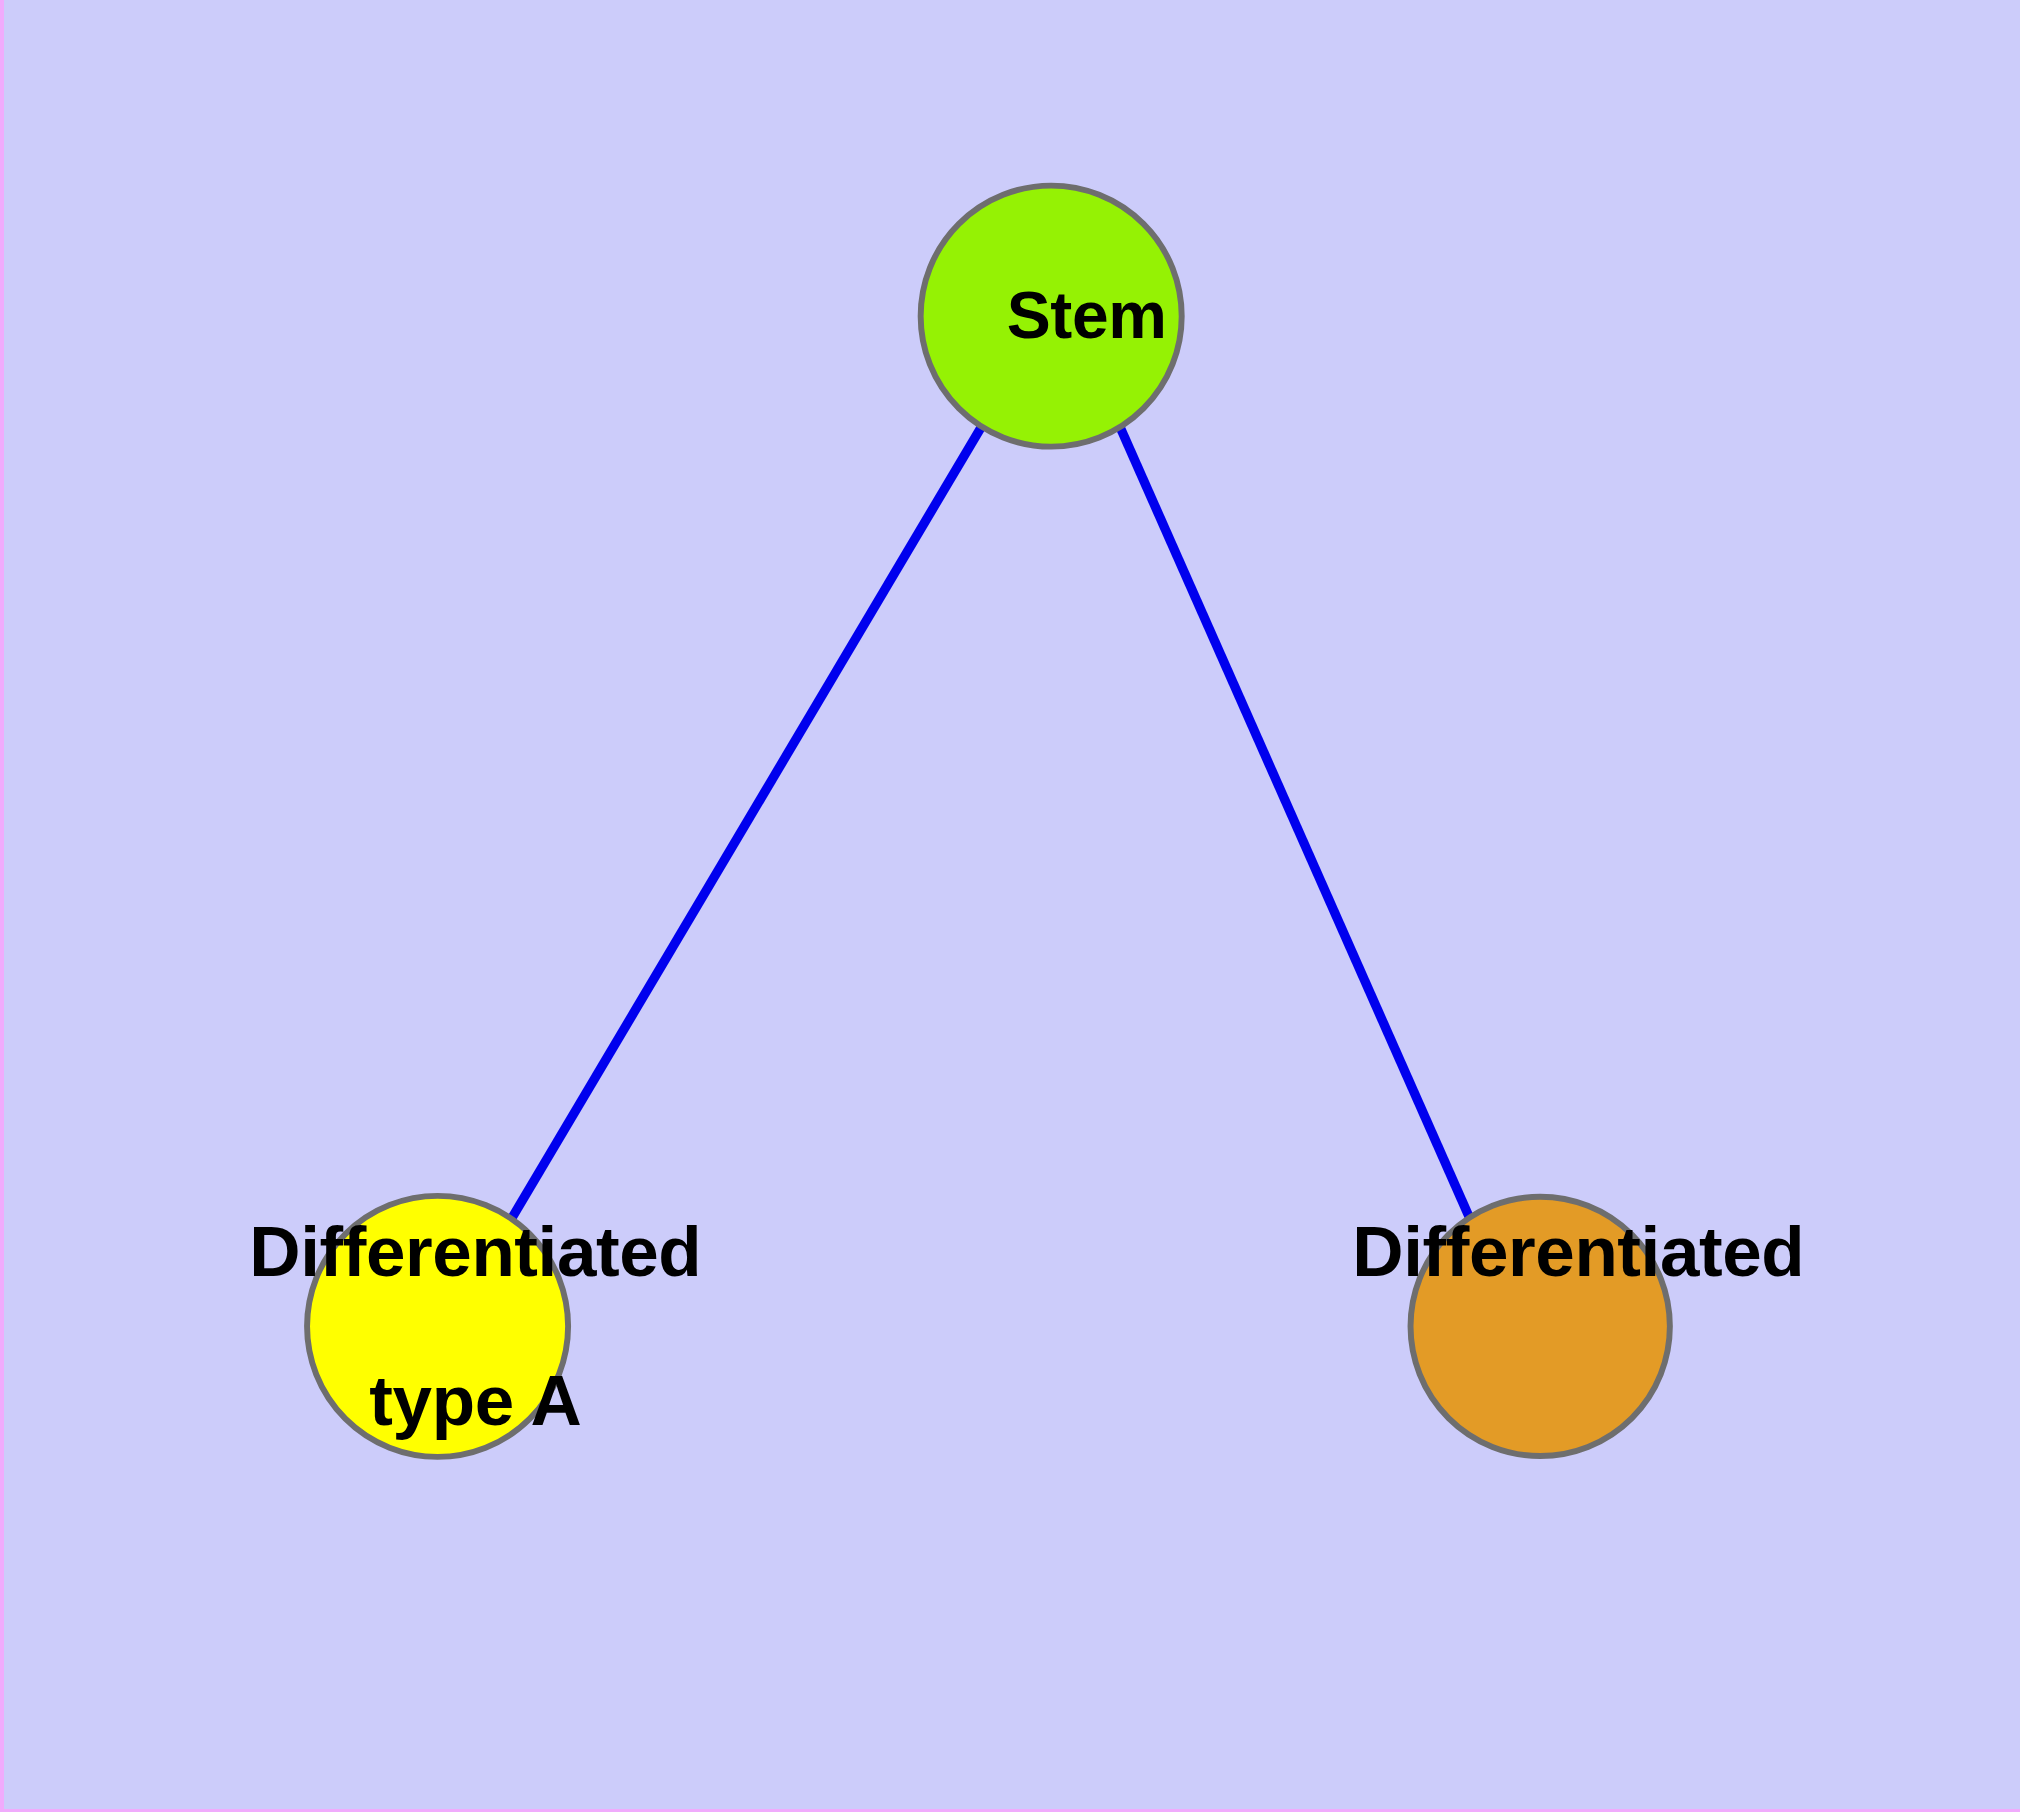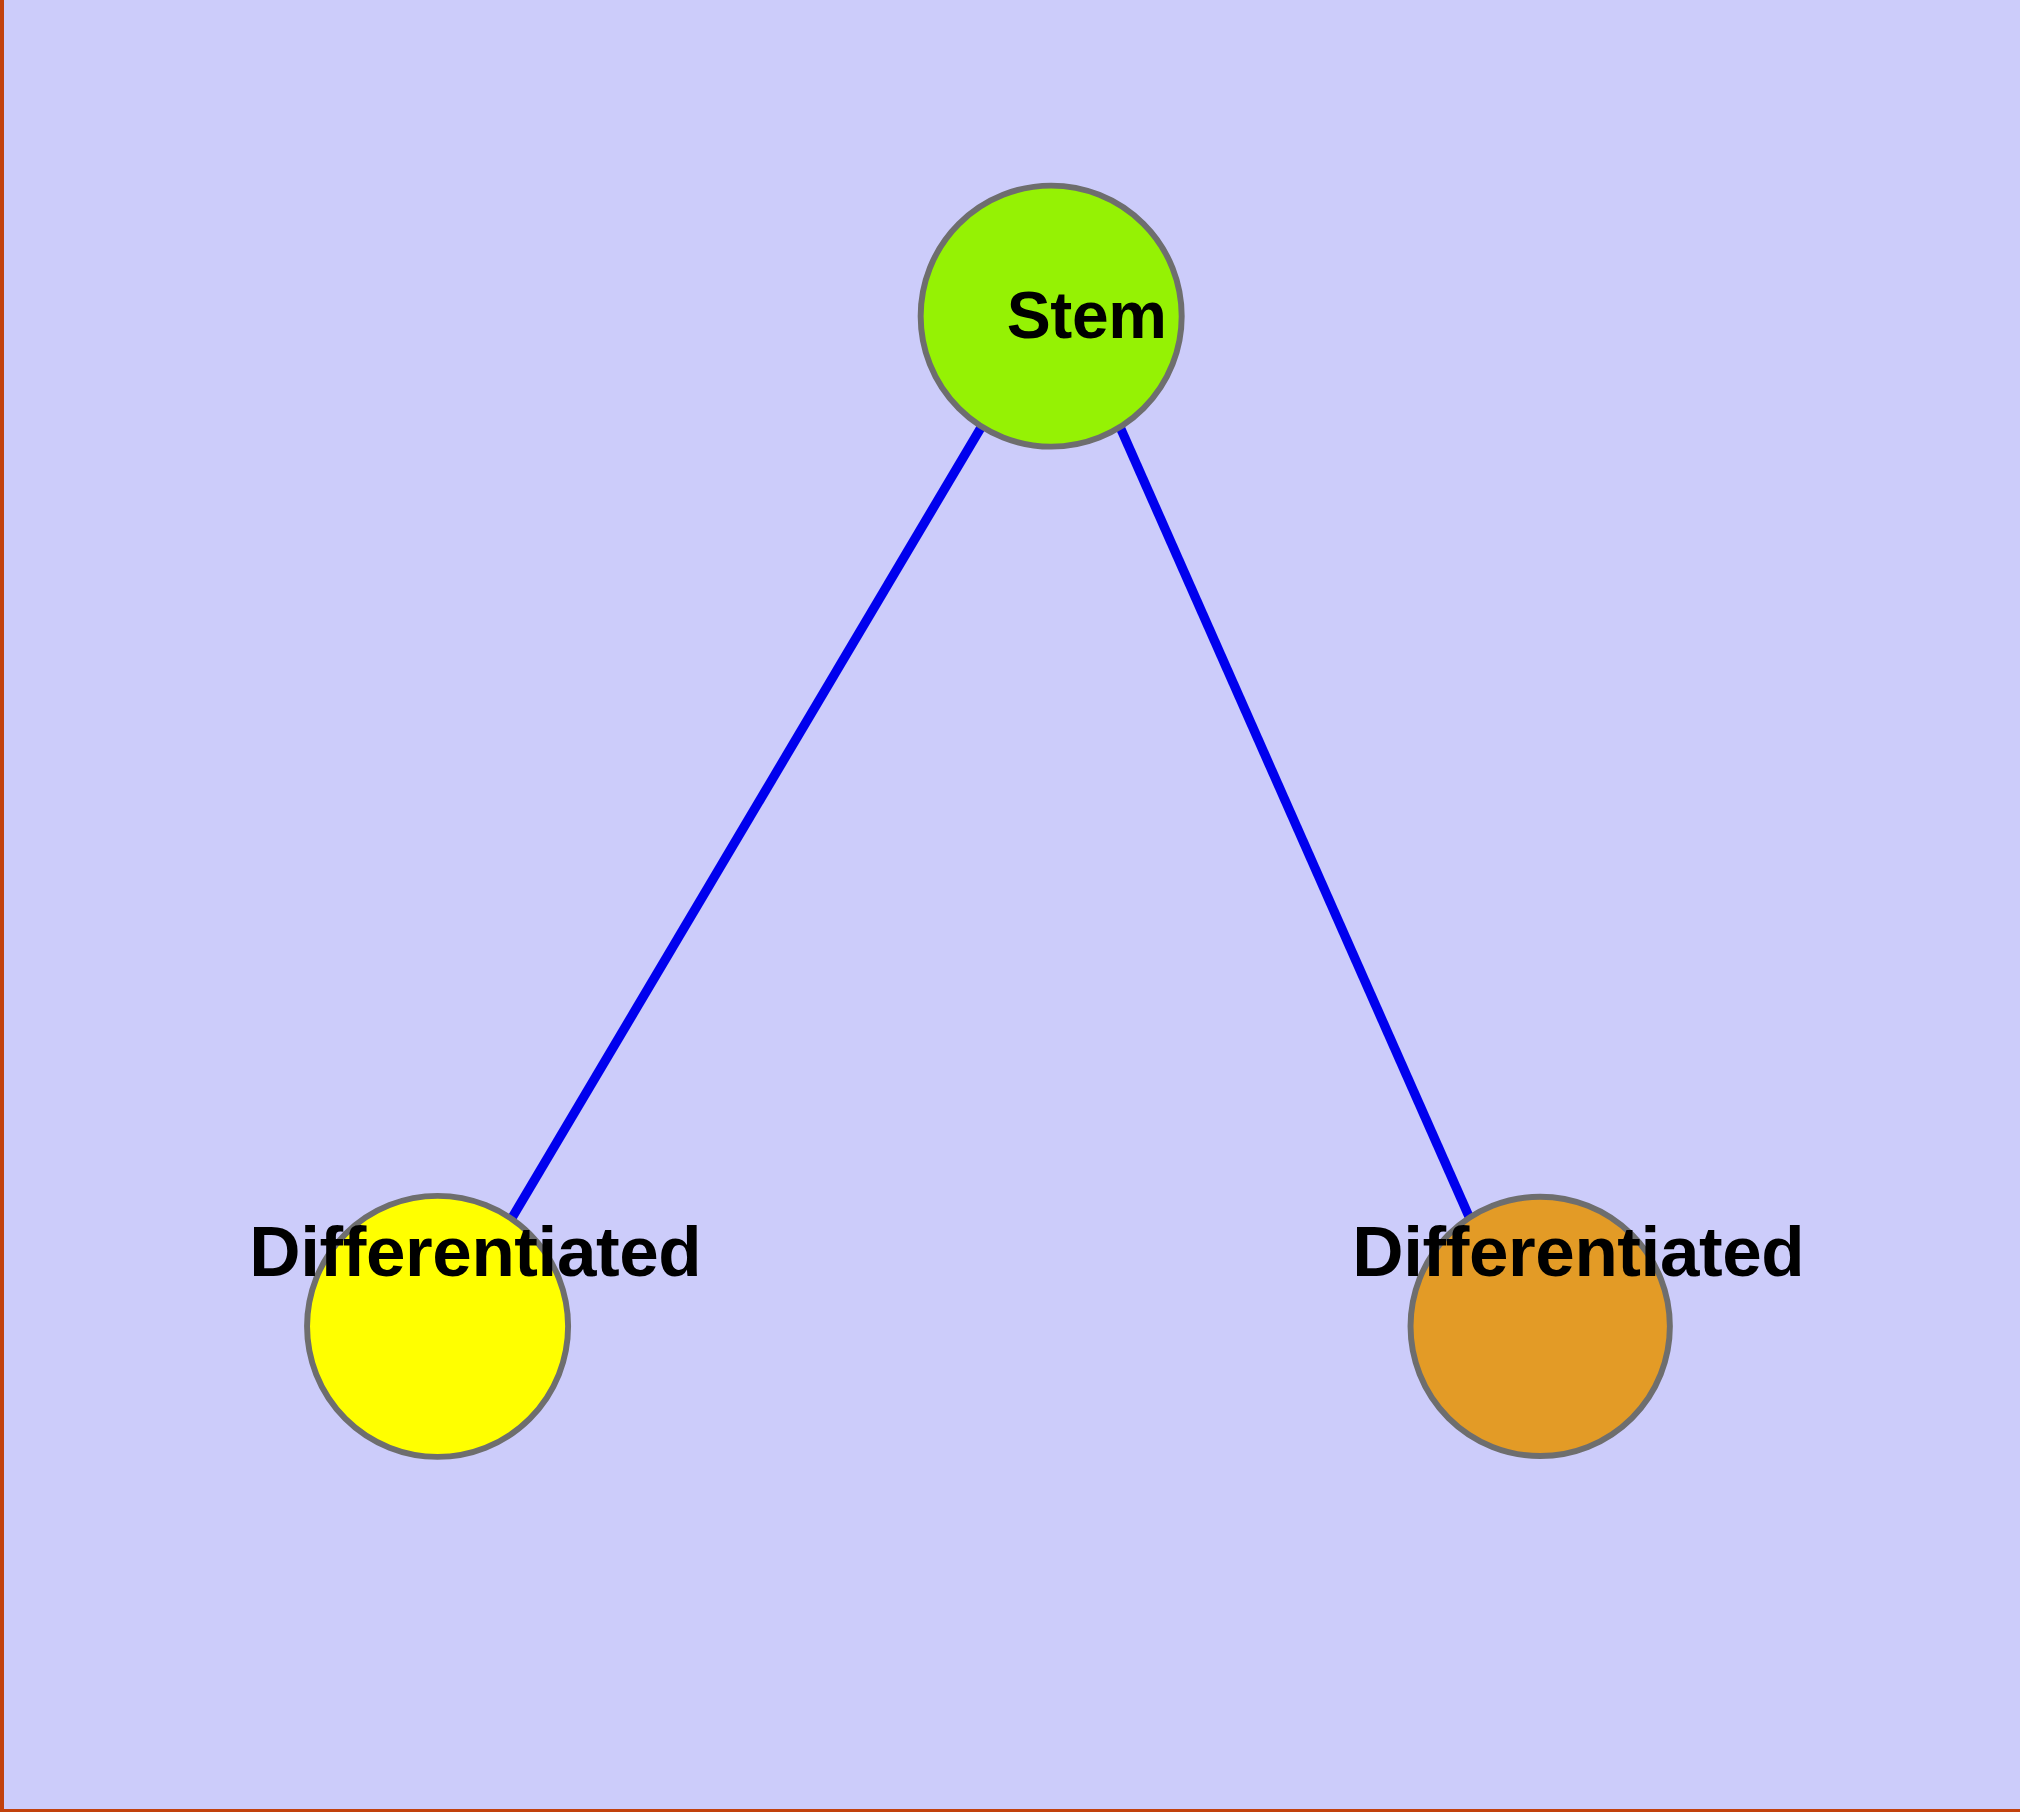--- a/index.html
+++ b/index.html
@@ -44,21 +44,21 @@
   .label-stem {
     font-size: 66px;
   }
   .label-leaf {
     font-size: 71px;
   }
 </style>
 </head>
 <body>
 
-<div id="canvas" style="background: #c2410c;">
+<div id="canvas" style="background: #f0abfc;">
 
   <div id="plot-bg" style="background: rgb(204, 204, 250);"></div>
 
   <svg id="graph-svg" viewBox="0 0 2384 2138" xmlns="http://www.w3.org/2000/svg">
 
     <g>
       <line x1="1158" y1="503" x2="602" y2="1440" stroke="#0000ee" stroke-width="11" stroke-linecap="butt"></line>
       <line x1="1320" y1="501" x2="1735" y2="1440" stroke="#0000ee" stroke-width="11" stroke-linecap="butt"></line>
     </g>
 
@@ -68,20 +68,21 @@
       <circle cx="1817" cy="1565" r="153" fill="#e39b26" stroke="#6e6e6e" stroke-width="7"></circle>
     </g>
   </svg>
 
   <div class="node-label label-stem" style="font-size: 66px; left: 935px; top: 212px; width: auto; white-space: pre;">
     <span>Stem</span>
   </div>
 
   <div class="node-label label-leaf" style="font-size: 71px; left: 172px; top: 1140px; width: auto; white-space: pre;">
     <span>Differentiated</span><br>
+    <span>type A</span>
   </div>
 
   <div class="node-label label-leaf" style="font-size: 71px; left: 1275px; top: 1140px; width: auto; white-space: pre;">
     <span>Differentiated</span><br>
   </div>
 
 </div>
 
 
 </body></html>

